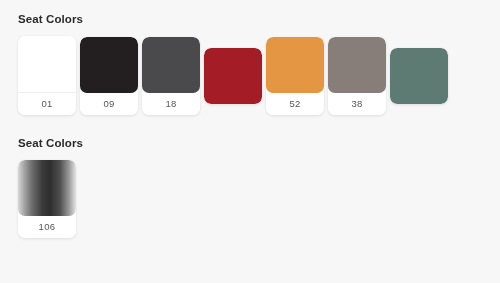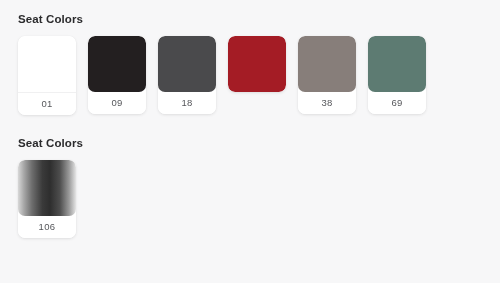--- a/index.html
+++ b/index.html
@@ -33,22 +33,22 @@
     font-weight: bold;
     color: #2b2b2d;
     letter-spacing: 0.1px;
     margin: 0 0 10px 0;
     line-height: 14px;
   }
 
   .swatch-row {
     display: flex;
     flex-direction: row;
-    align-items: flex-start;
-    gap: 12px;
+    align-items: center;
+    gap: 4px;
   }
 
   .swatch-card {
     width: 58px;
     border-radius: 7px;
     background: #ffffff;
     box-shadow: 0 1px 3px rgba(0,0,0,0.10), 0 0 1px rgba(0,0,0,0.06);
     display: flex;
     flex-direction: column;
     align-items: stretch;
@@ -101,29 +101,32 @@
 
       <div class="swatch-card">
         <span class="swatch-chip" style="background: rgb(74, 74, 76);"></span>
         <span class="swatch-label">18</span>
       </div>
 
       <div class="swatch-card">
         <span class="swatch-chip" style="background: rgb(164, 28, 37);"></span>
       </div>
 
+      <div class="swatch-card">
+        <span class="swatch-chip" style="background: rgb(229, 150, 67);"></span>
+        <span class="swatch-label">52</span>
+      </div>
 
       <div class="swatch-card">
         <span class="swatch-chip" style="background: rgb(135, 126, 122);"></span>
         <span class="swatch-label">38</span>
       </div>
 
       <div class="swatch-card">
         <span class="swatch-chip" style="background: rgb(93, 123, 114);"></span>
-        <span class="swatch-label">69</span>
       </div>
 
     </div>
   </div>
 
   <div class="section section-frame">
     <div class="section-title">Seat Colors</div>
     <div class="swatch-row">
 
       <div class="swatch-card">

